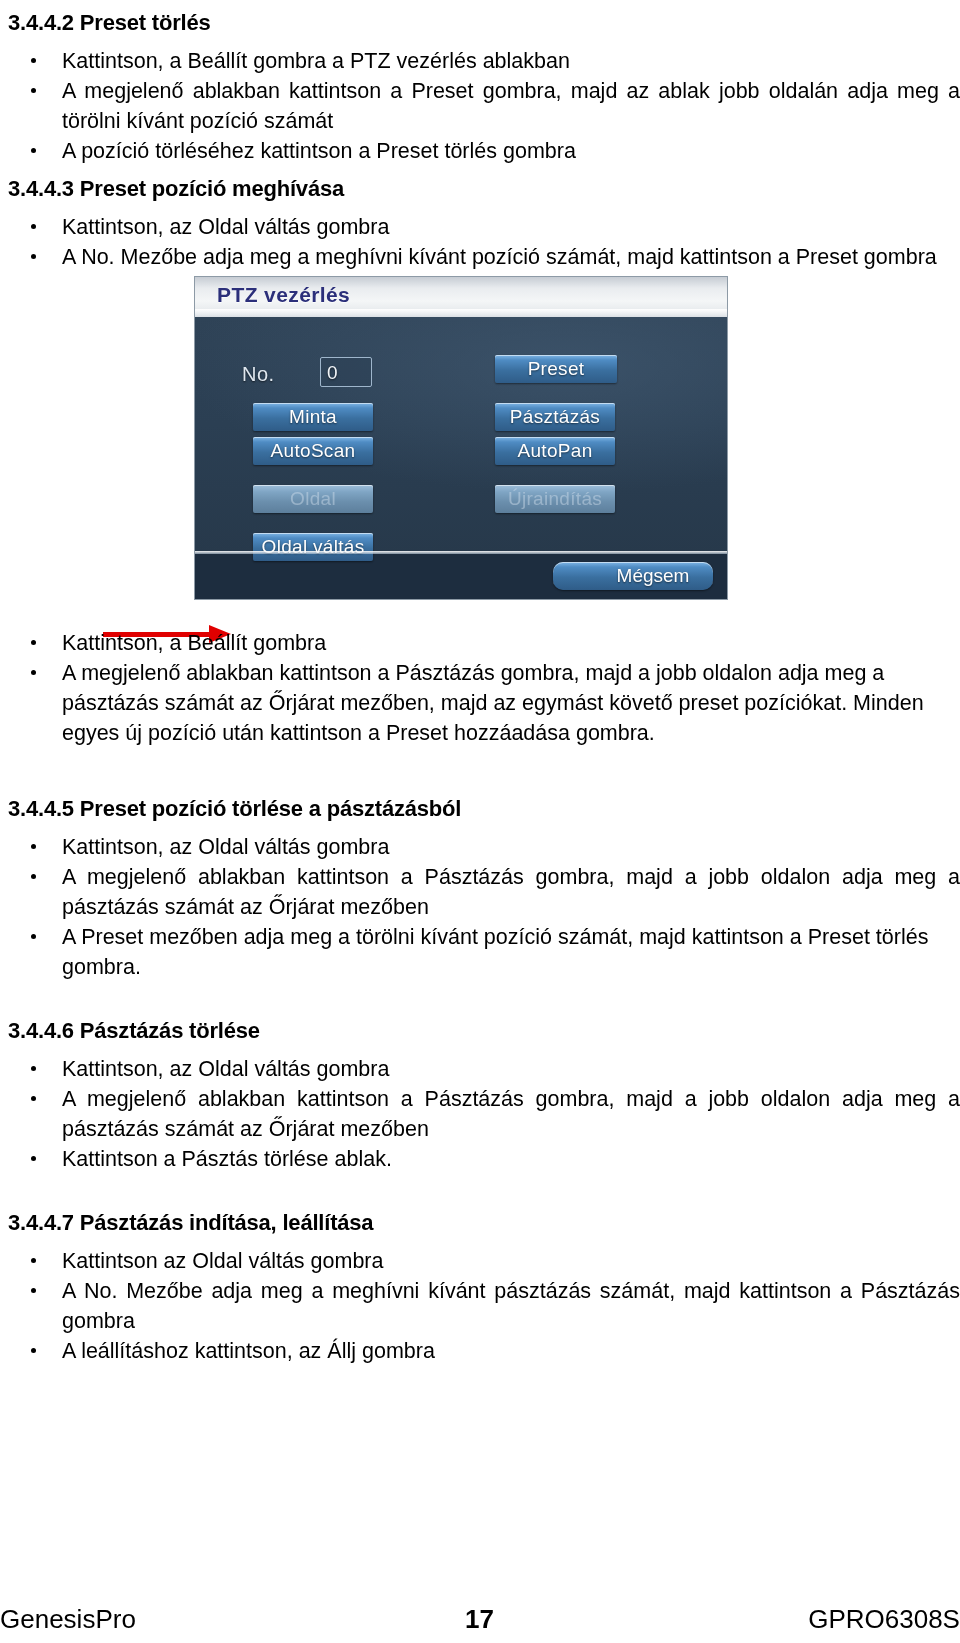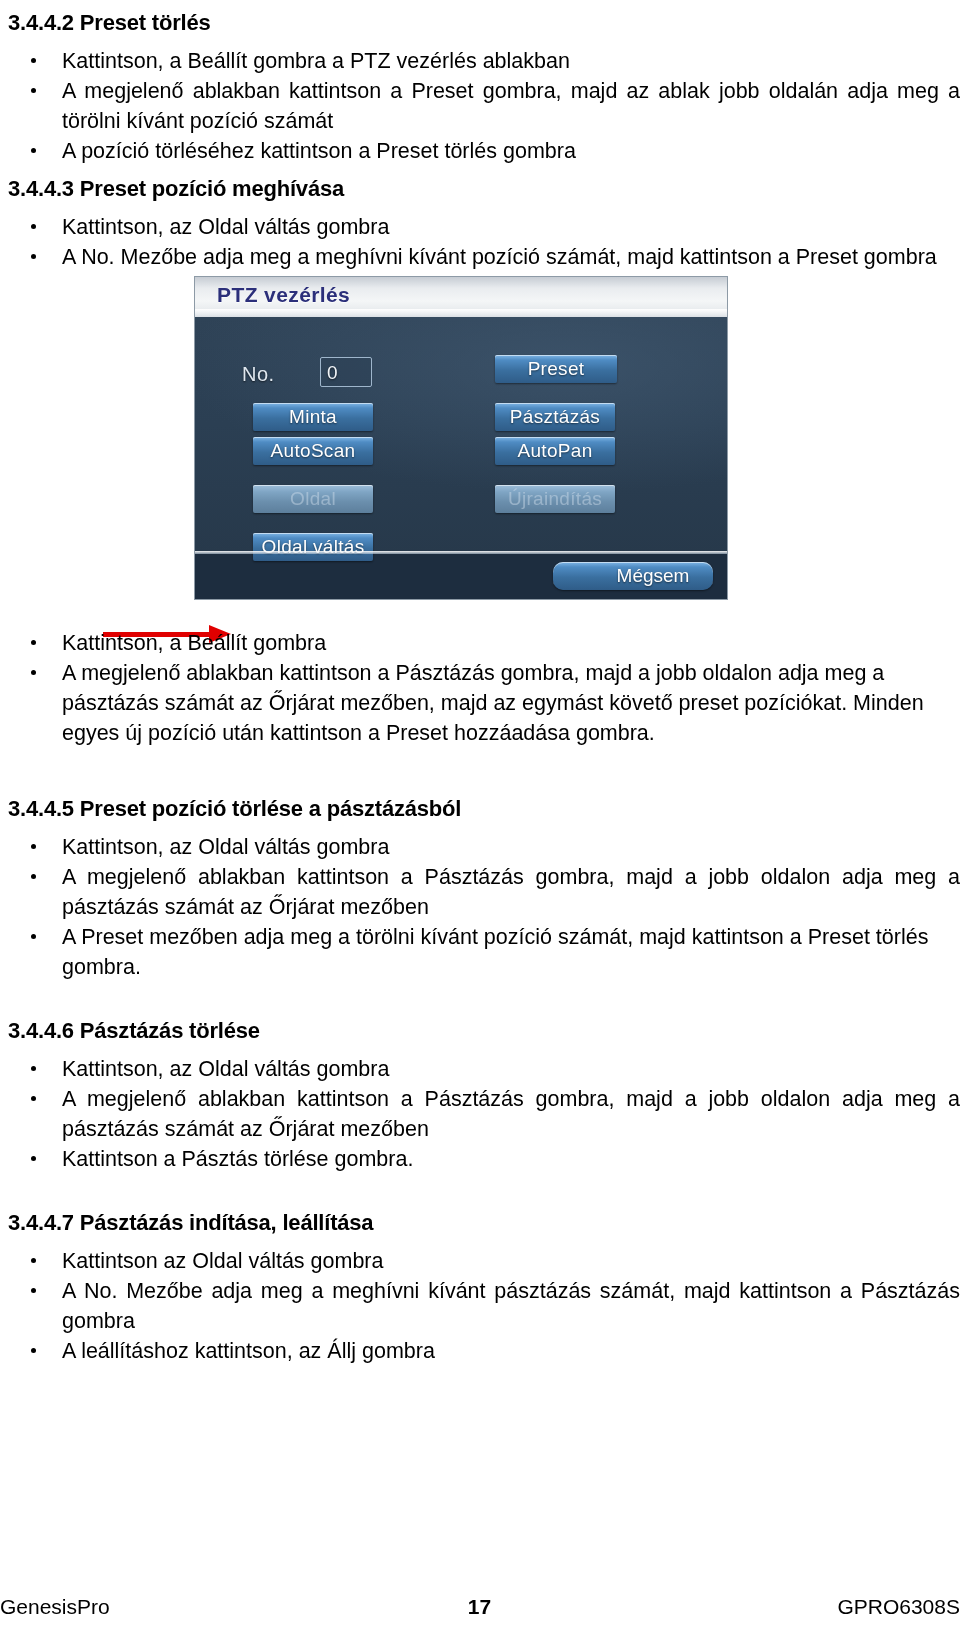--- a/index.html
+++ b/index.html
@@ -218,25 +218,25 @@
     width: 0; height: 0;
     border-left: 22px solid #e00000;
     border-top: 9px solid transparent;
     border-bottom: 9px solid transparent;
   }
 
   
   .footer {
     position: absolute;
     left: 0;
-    bottom: 24px;
+    bottom: 8px;
     width: 960px;
     display: flex;
     align-items: baseline;
-    font-size: 21px;
+    font-size: 26px;
   }
   .footer .left   { width: 33.3%; text-align: left; }
   .footer .center { width: 33.3%; text-align: center; font-weight: bold; }
   .footer .right  { width: 33.4%; text-align: right; font-weight: normal; }
 </style>
 </head>
 <body>
 
 <div class="page">
 
@@ -305,21 +305,21 @@
     <li><span class="dot"></span><span>A megjelenő ablakban kattintson a Pásztázás gombra, majd a jobb oldalon adja meg a pásztázás számát az Őrjárat mezőben</span></li>
     <li><span class="dot"></span><span>A Preset mezőben adja meg a törölni kívánt pozíció számát, majd kattintson a Preset törlés gombra.</span></li>
   </ul>
 
   <div class="gap-md"></div>
 
   <h2 class="heading">3.4.4.6 Pásztázás törlése</h2>
   <ul class="bullet-list just">
     <li><span class="dot"></span><span>Kattintson, az Oldal váltás gombra</span></li>
     <li><span class="dot"></span><span>A megjelenő ablakban kattintson a Pásztázás gombra, majd a jobb oldalon adja meg a pásztázás számát az Őrjárat mezőben</span></li>
-    <li><span class="dot"></span><span>Kattintson a Pásztás törlése gombra.</span></li>
+    <li><span class="dot"></span><span>Kattintson a Pásztás törlése ablak.</span></li>
   </ul>
 
   <div class="gap-md"></div>
 
   <h2 class="heading">3.4.4.7 Pásztázás indítása, leállítása</h2>
   <ul class="bullet-list just">
     <li><span class="dot"></span><span>Kattintson az Oldal váltás gombra</span></li>
     <li><span class="dot"></span><span>A No. Mezőbe adja meg a meghívni kívánt pásztázás számát, majd kattintson a Pásztázás gombra</span></li>
     <li><span class="dot"></span><span>A leállításhoz kattintson, az Állj gombra</span></li>
   </ul>

